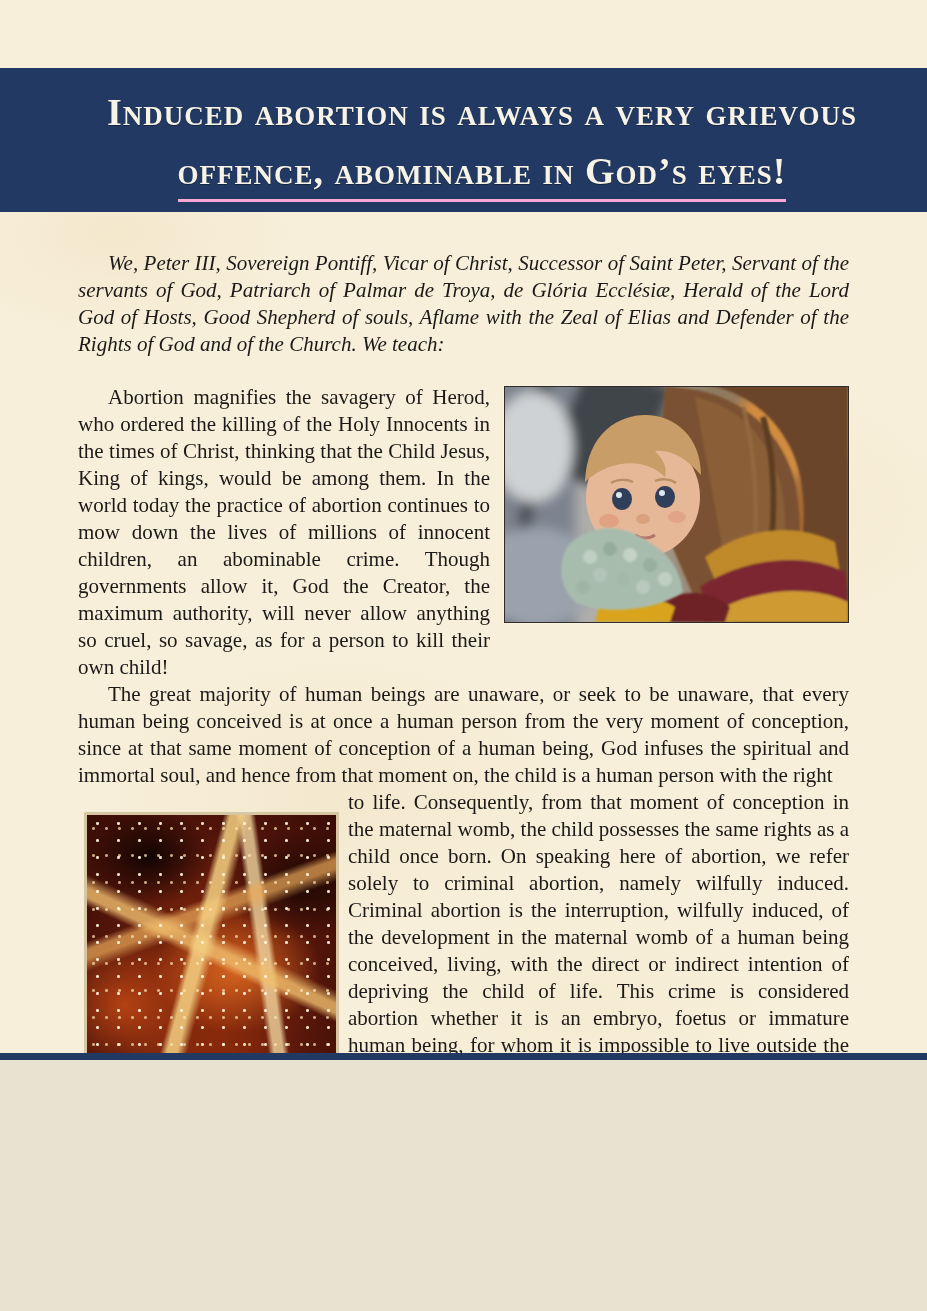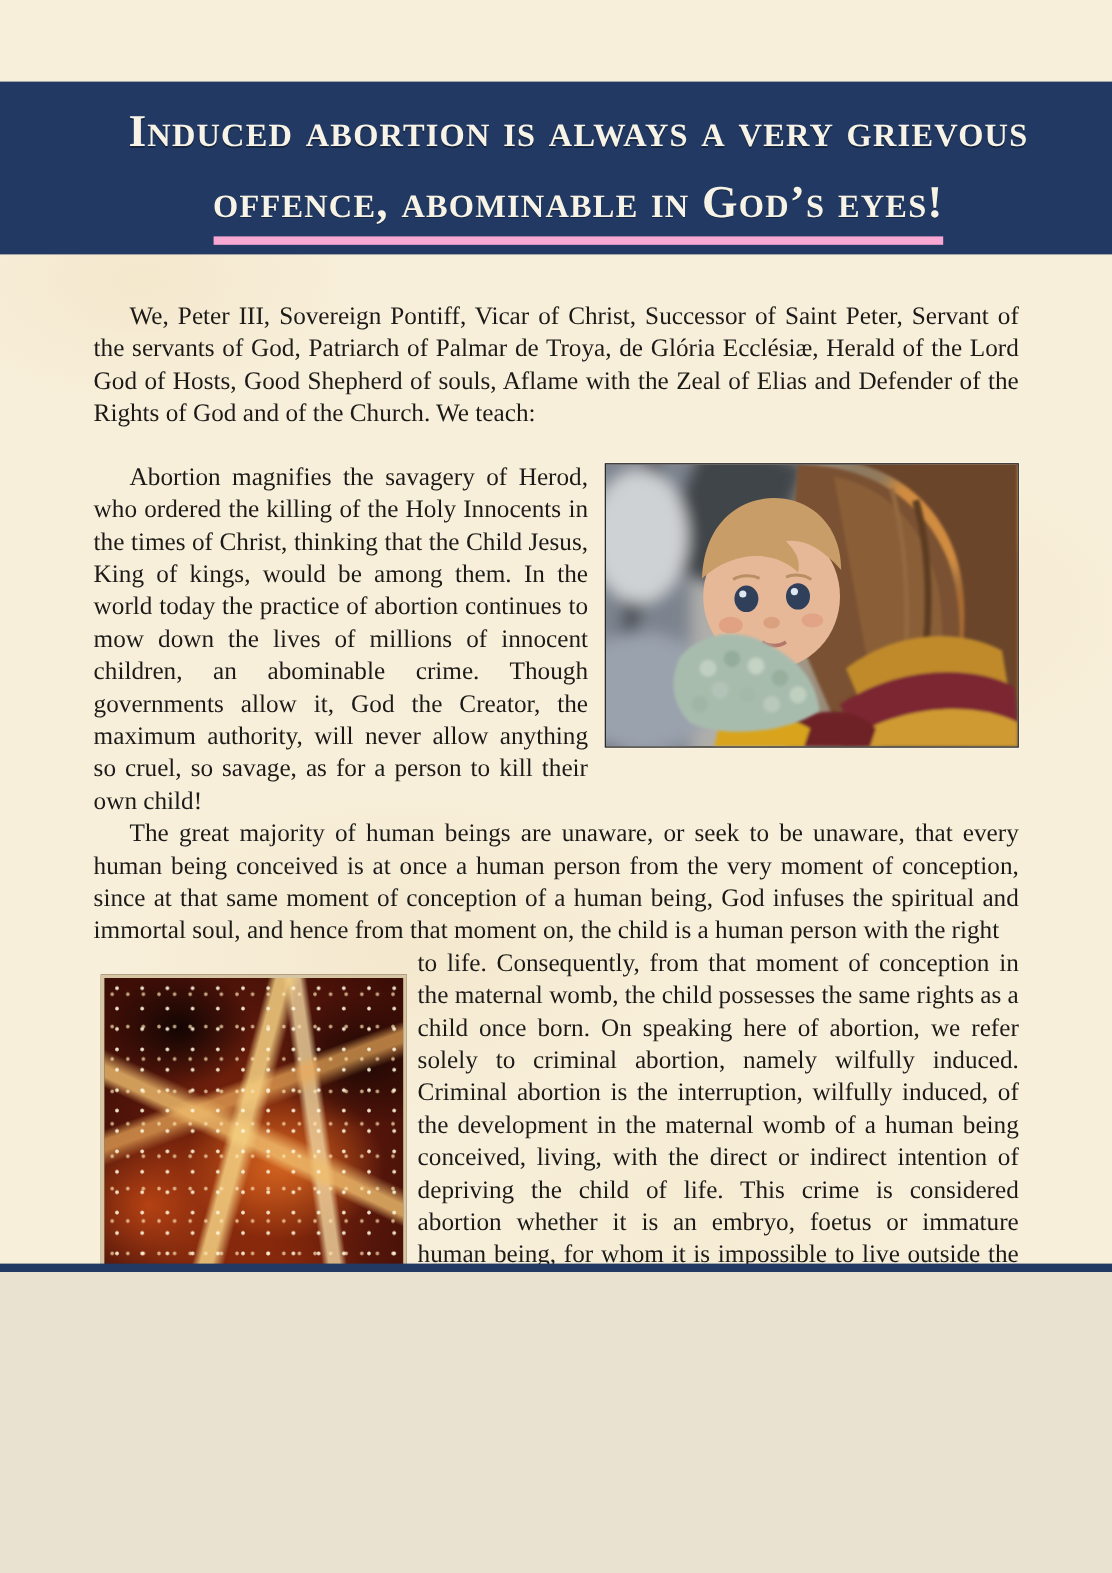--- a/index.html
+++ b/index.html
@@ -29,37 +29,38 @@
     font-variant:small-caps;
     font-weight:bold;
     font-size:38px;
     line-height:58px;
     letter-spacing:1px;
     color:#f7f3e6;
     text-shadow:0 1px 0 rgba(0,0,0,0.35);
     white-space:nowrap;
   }
   .banner-line.underlined{
-    border-bottom:7px solid #f9a8d4;
+    border-bottom:3px solid #f9a8d4;
     padding-bottom:2px;
     line-height:52px;
     margin-top:4px;
   }
   
   .content{
     position:absolute;left:0;top:212px;width:927px;
     box-sizing:border-box;
     padding:38px 78px 0 78px;
     font-size:21px;
     line-height:27px;
     text-align:justify;
   }
   p{margin:0;}
   .indent{text-indent:30px;}
   .intro{
+    font-style:italic;
     margin-bottom:26px;
   }
   .para1{}
   
   .fig-right{
     float:right;
     width:343px;height:235px;
     margin:2px 0 10px 14px;
     border:1px solid #2e2a24;
     box-shadow:0 0 0 1px rgba(255,255,255,0.35);

